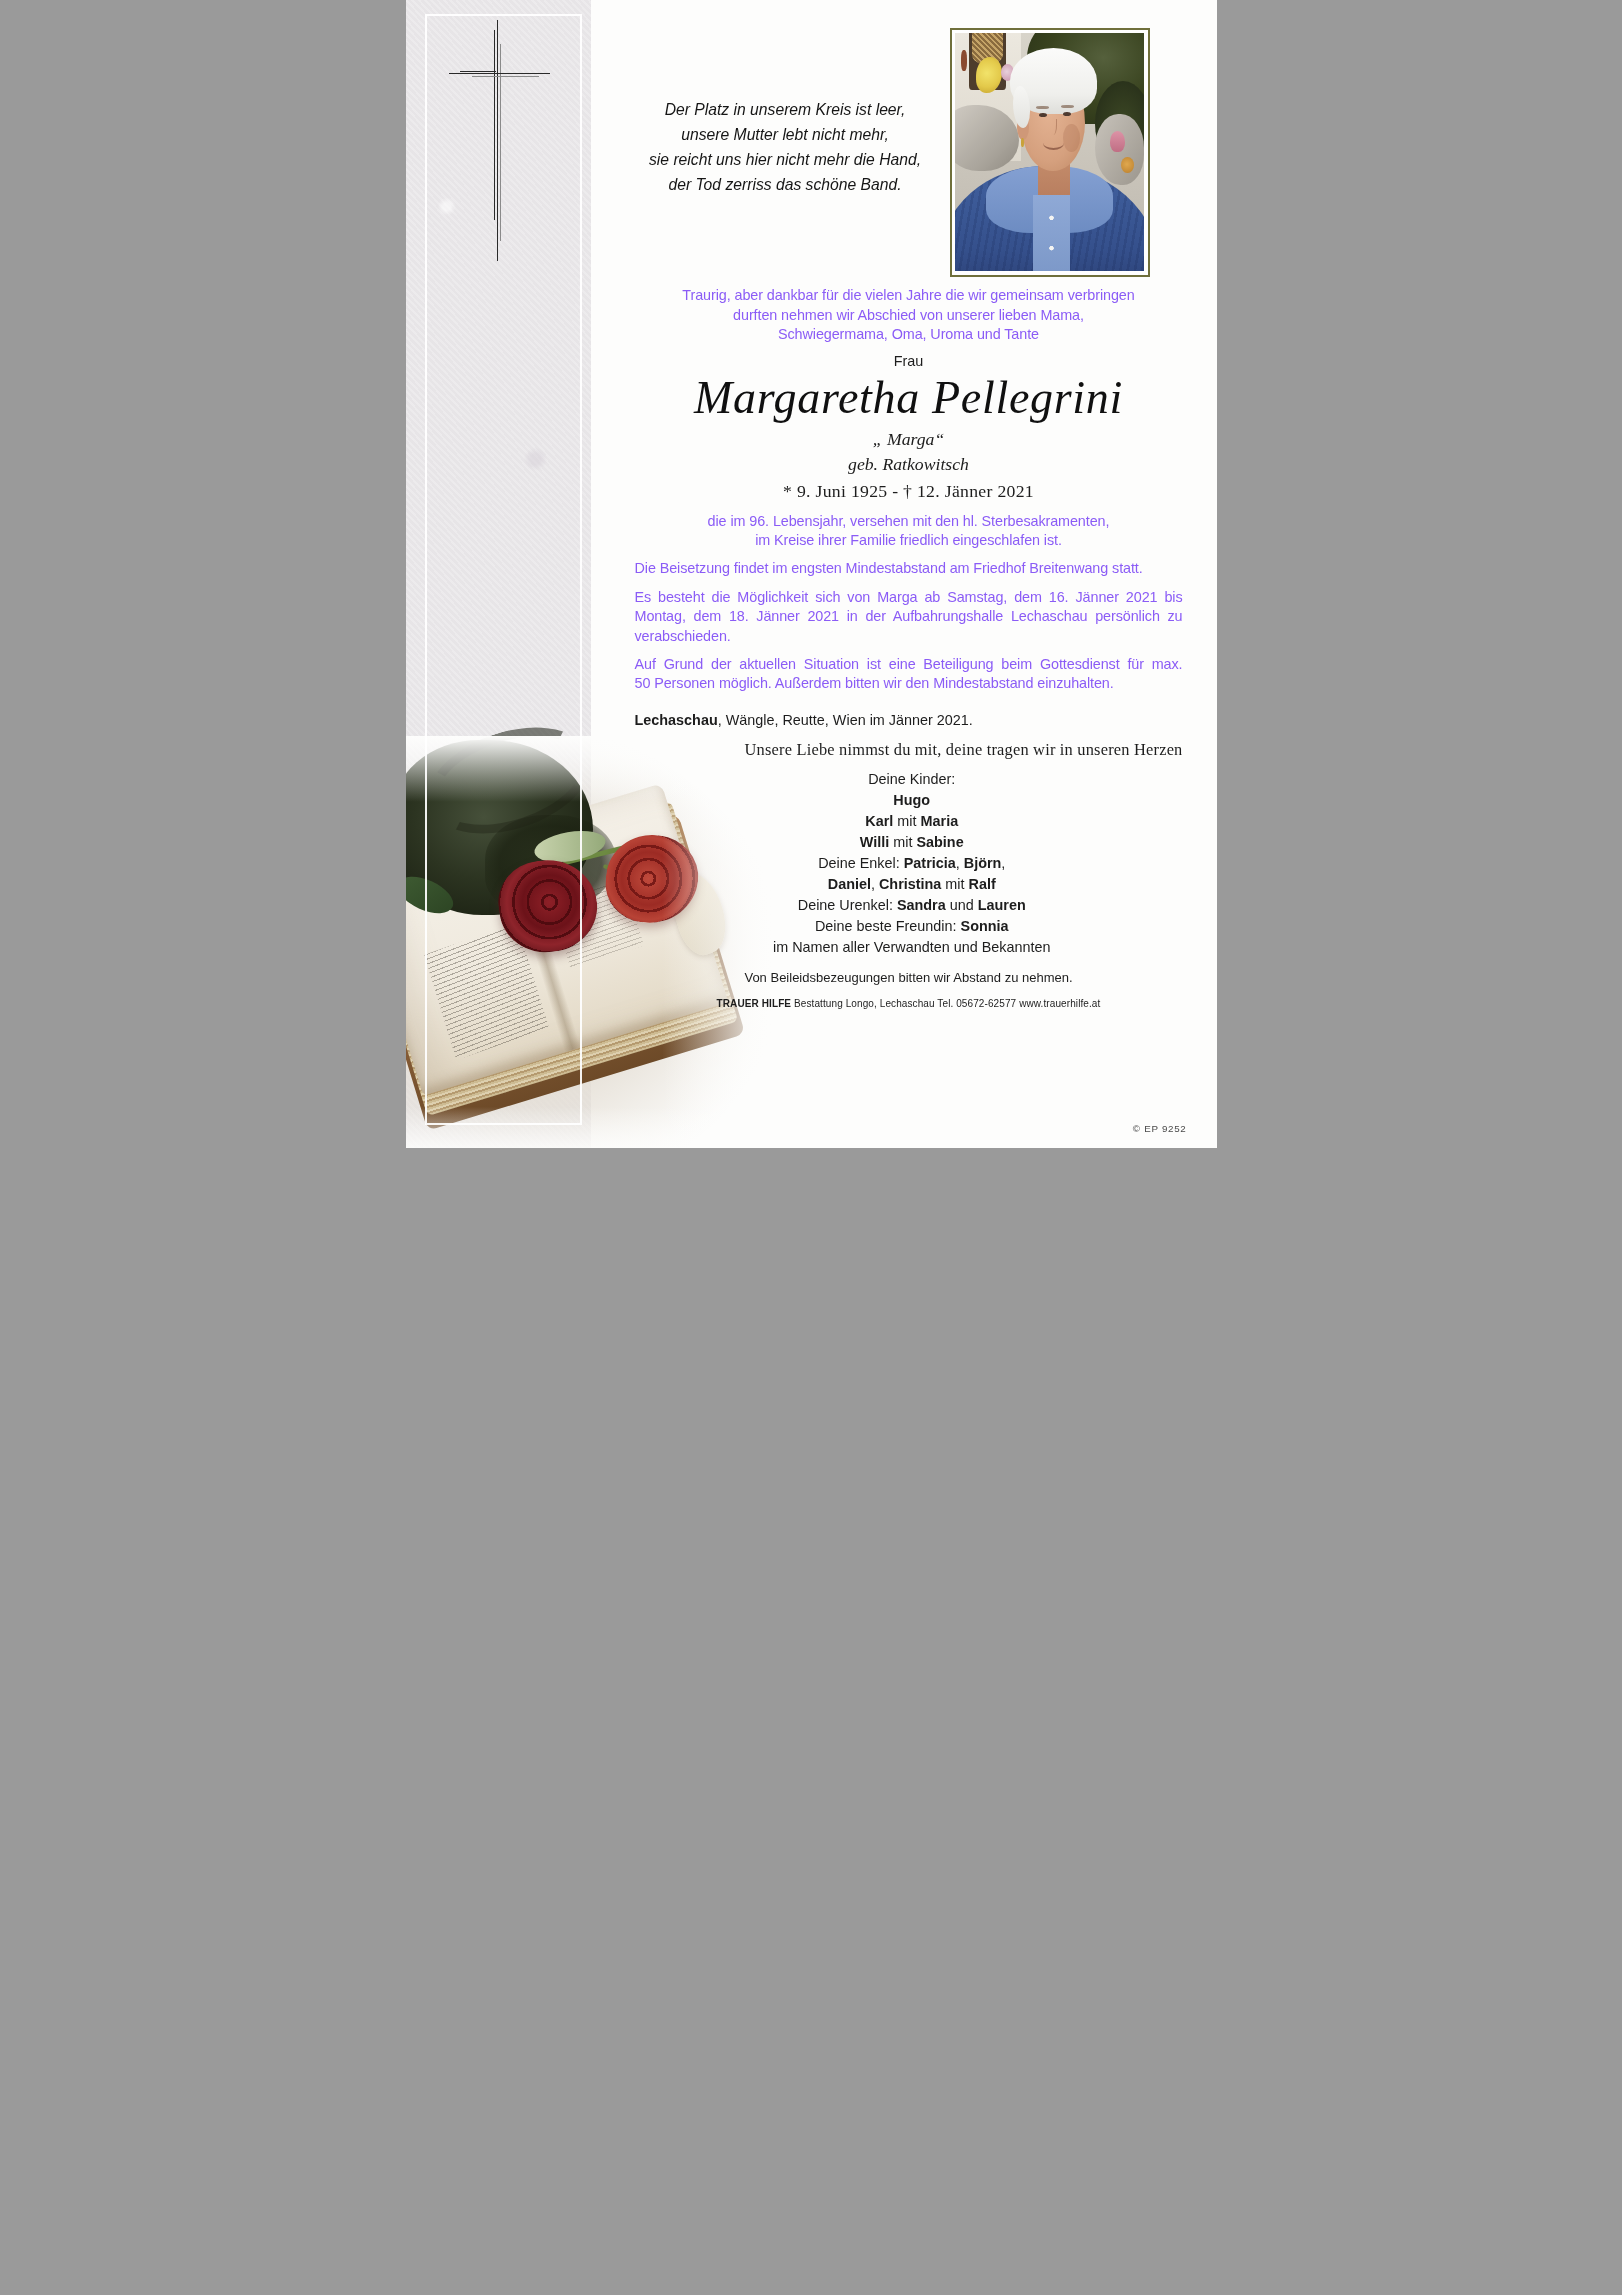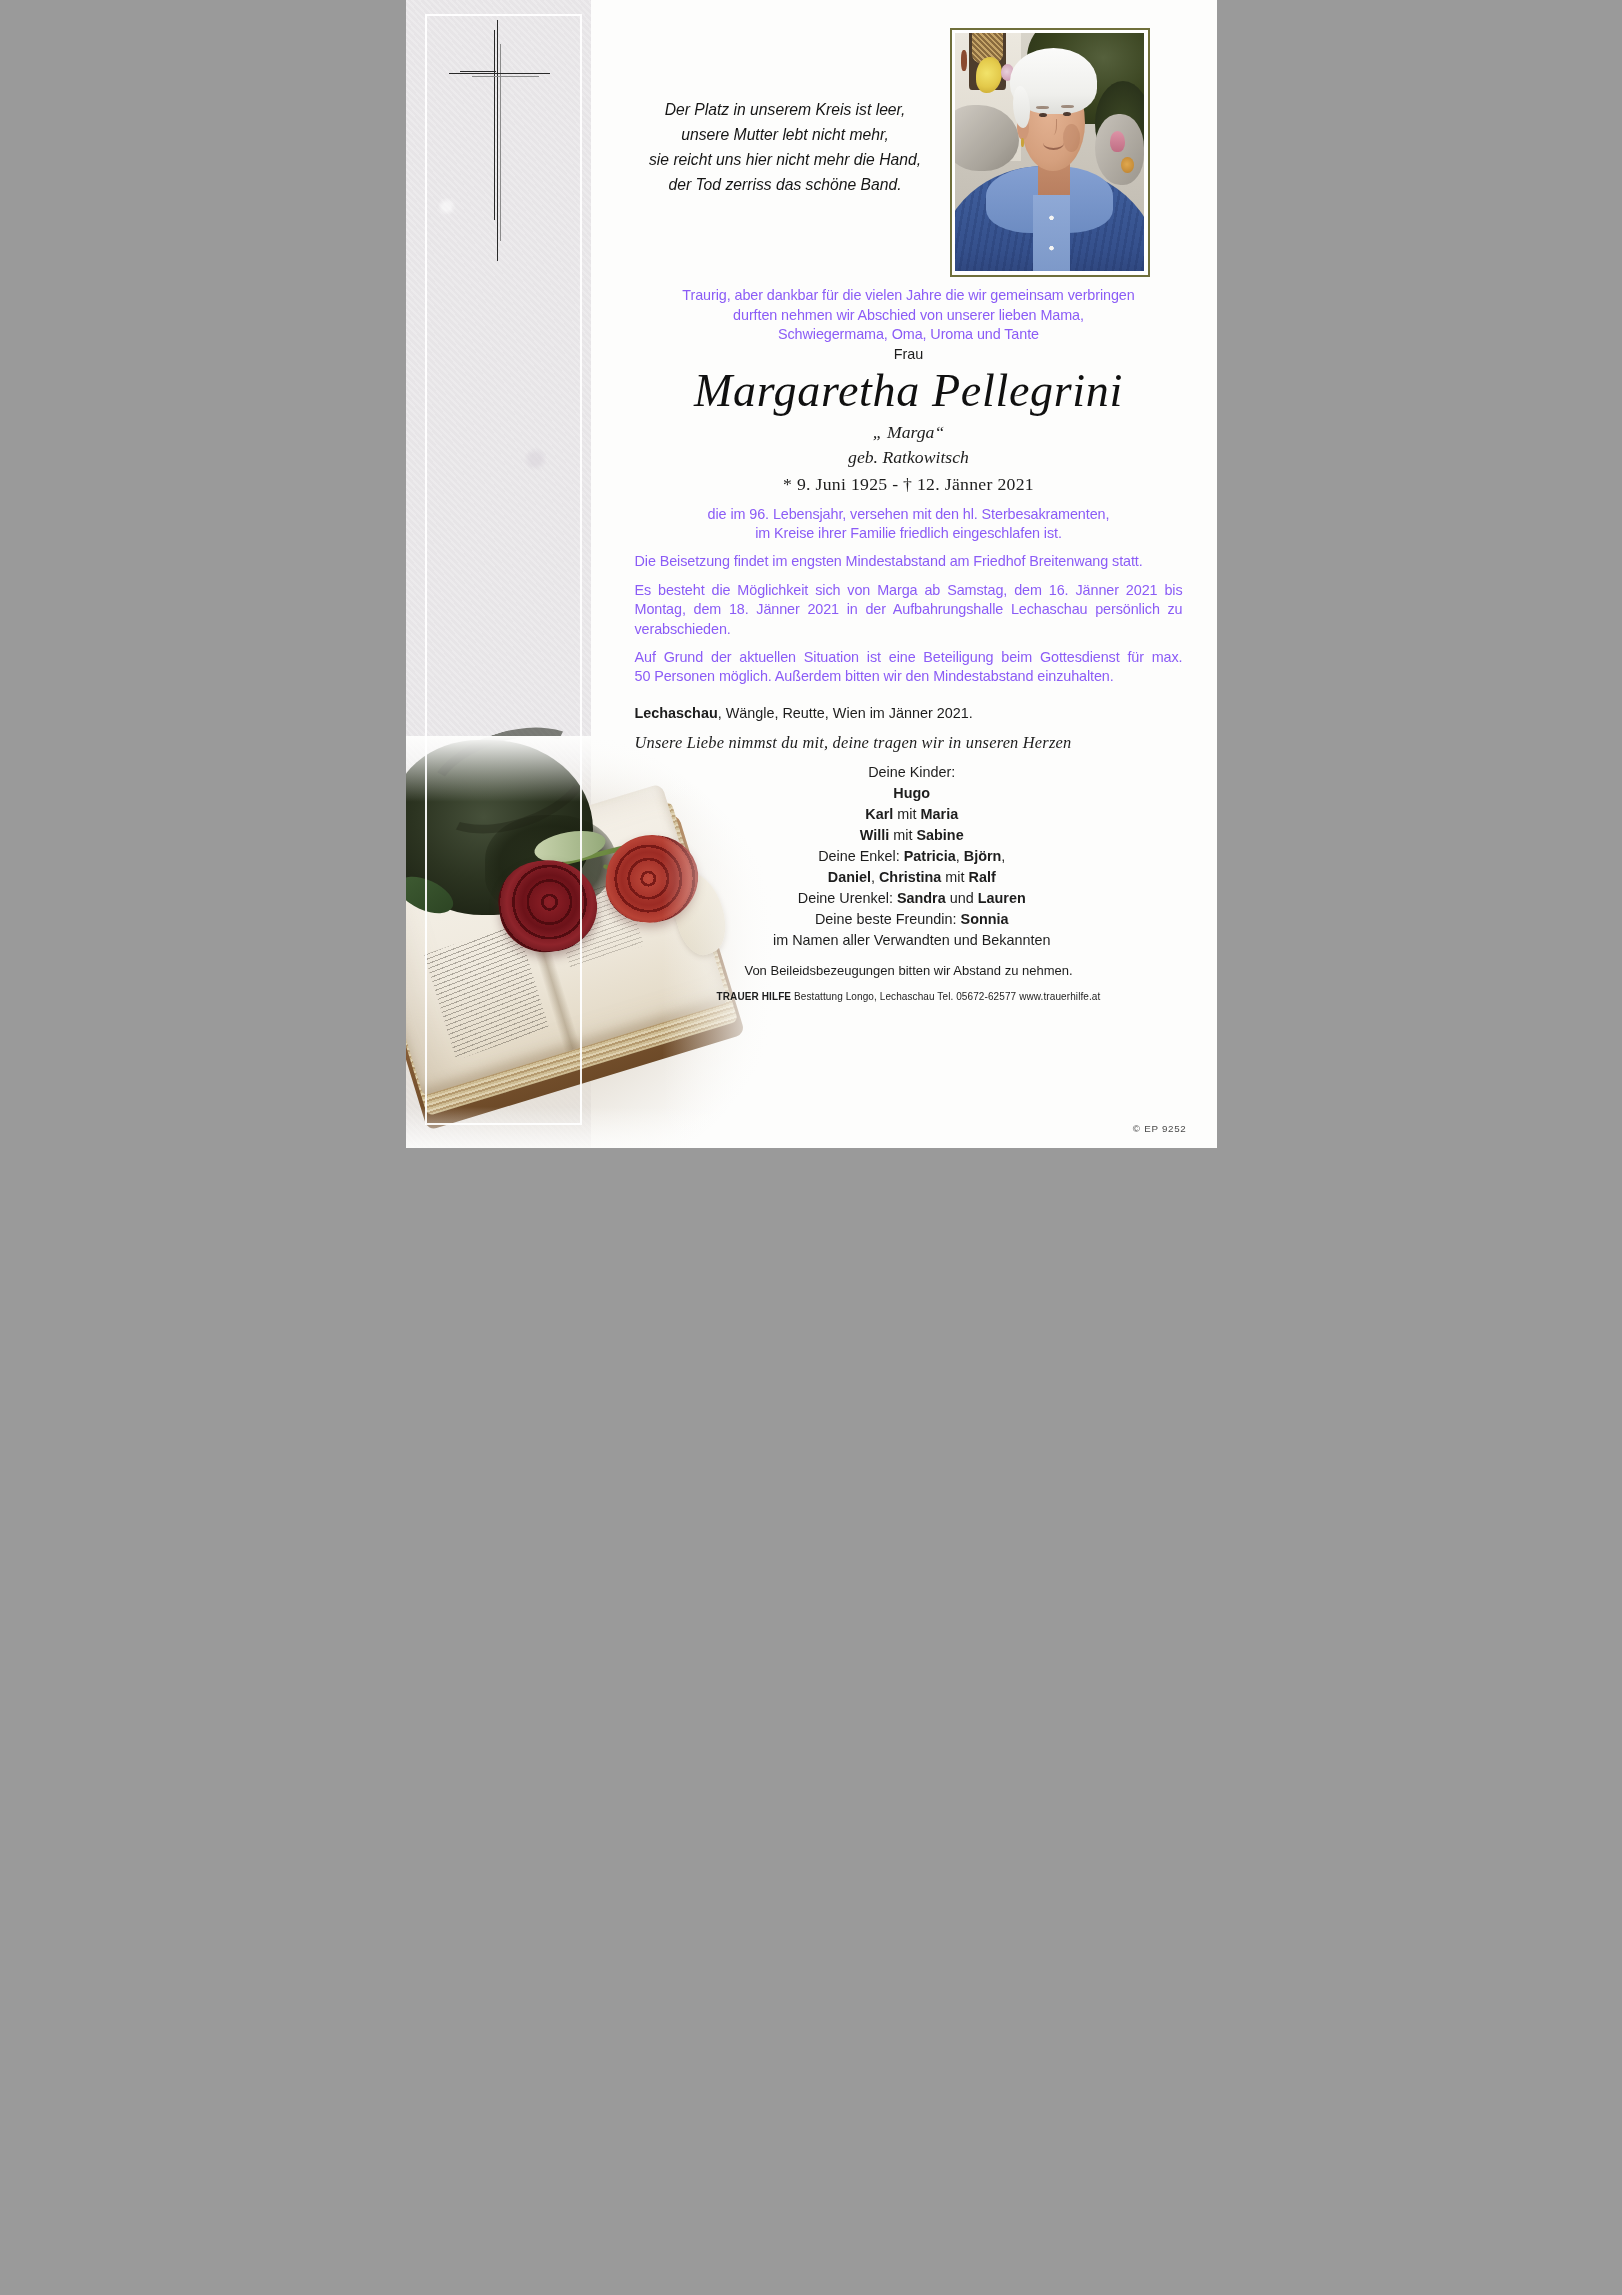--- a/index.html
+++ b/index.html
@@ -144,31 +144,31 @@
   .cheek-shadow{left:57%;top:38%;width:9%;height:12%;border-radius:50%;background:rgba(160,100,70,.25);}
   
   .poem{position:absolute;left:183px;top:97px;width:393px;z-index:5;
     font-family:Liberation Sans, sans-serif;font-style:italic;font-size:15.7px;line-height:25px;
     text-align:center;color:#161616;}
   .col{position:absolute;left:229px;top:286px;width:548px;z-index:5;}
   .col .ln{line-height:19.6px;}
   .center{text-align:center;}
   .justify .jl{text-align:justify;text-align-last:justify;}
   .body-text{font-size:14.4px;letter-spacing:-0.1px;color:#8b5cf6;}
-  .salutation{margin-top:1px;font-size:14.4px;text-align:center;}
+  .salutation{margin-top:8px;font-size:14.4px;text-align:center;}
   .name{margin-top:0px;font-family:"Liberation Serif", serif;font-style:italic;
     font-size:46px;line-height:58px;text-align:center;letter-spacing:0.7px;color:#101010;}
   .nickname,.birthname{font-family:"Liberation Serif", serif;font-style:italic;
     font-size:17.7px;line-height:25px;text-align:center;}
   .dates{font-family:"Liberation Serif", serif;font-size:17.7px;line-height:29px;text-align:center;letter-spacing:0.3px;}
   .life{margin-top:6px;}
   .par{margin-top:8.5px;}
   .places{margin-top:17px;font-size:14.4px;}
-  .motto{margin-top:9.8px;font-family:"Liberation Serif", serif;font-style:italic;
-    font-size:16.4px;text-align:left;letter-spacing:0.2px;}
+  .motto{margin-top:9.8px;font-family:"Liberation Serif", serif;
+    font-size:16.4px;text-align:right;letter-spacing:0.2px;}
   .family{margin-top:8.5px;font-size:14.4px;text-align:center;margin-left:6.5px;}
   .family .ln{line-height:21px;}
   .condolence{margin-top:12.4px;font-size:13px;text-align:center;}
   .donation{margin-top:10.5px;font-size:13px;text-align:center;}
   .donation .ln{line-height:17.7px;}
   .footer-line{margin-top:8.5px;font-size:10px;text-align:center;letter-spacing:0.1px;}
   .b{font-weight:bold;}
   .print-code{position:absolute;right:30px;bottom:14.4px;z-index:5;
     font-size:9.8px;color:#4a4a4a;letter-spacing:0.7px;}
 </style>

